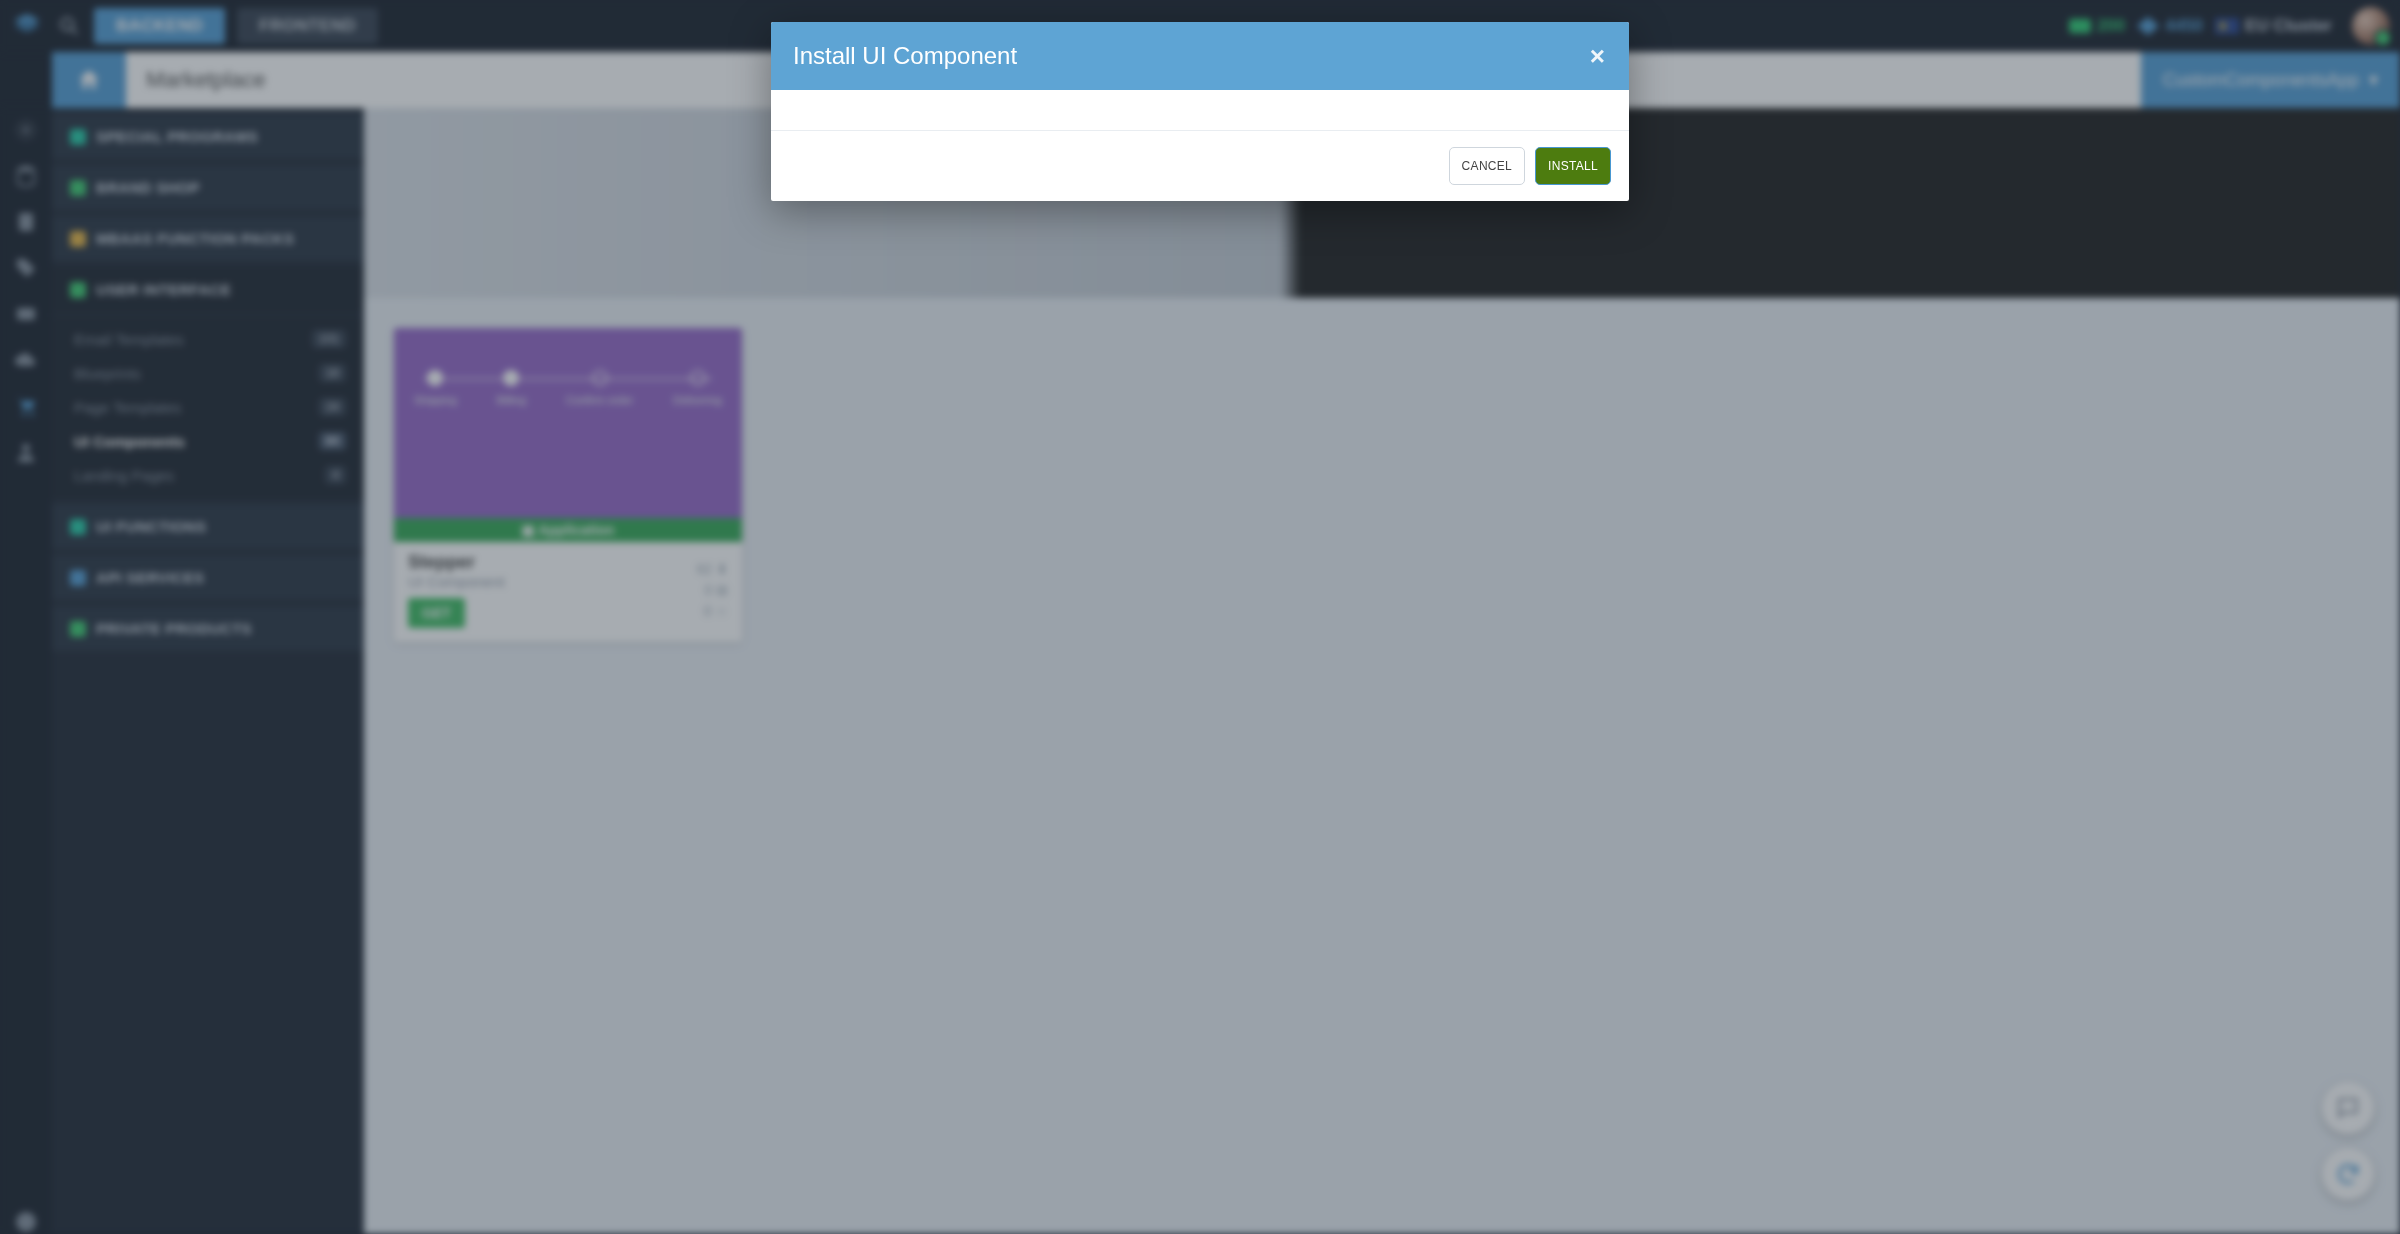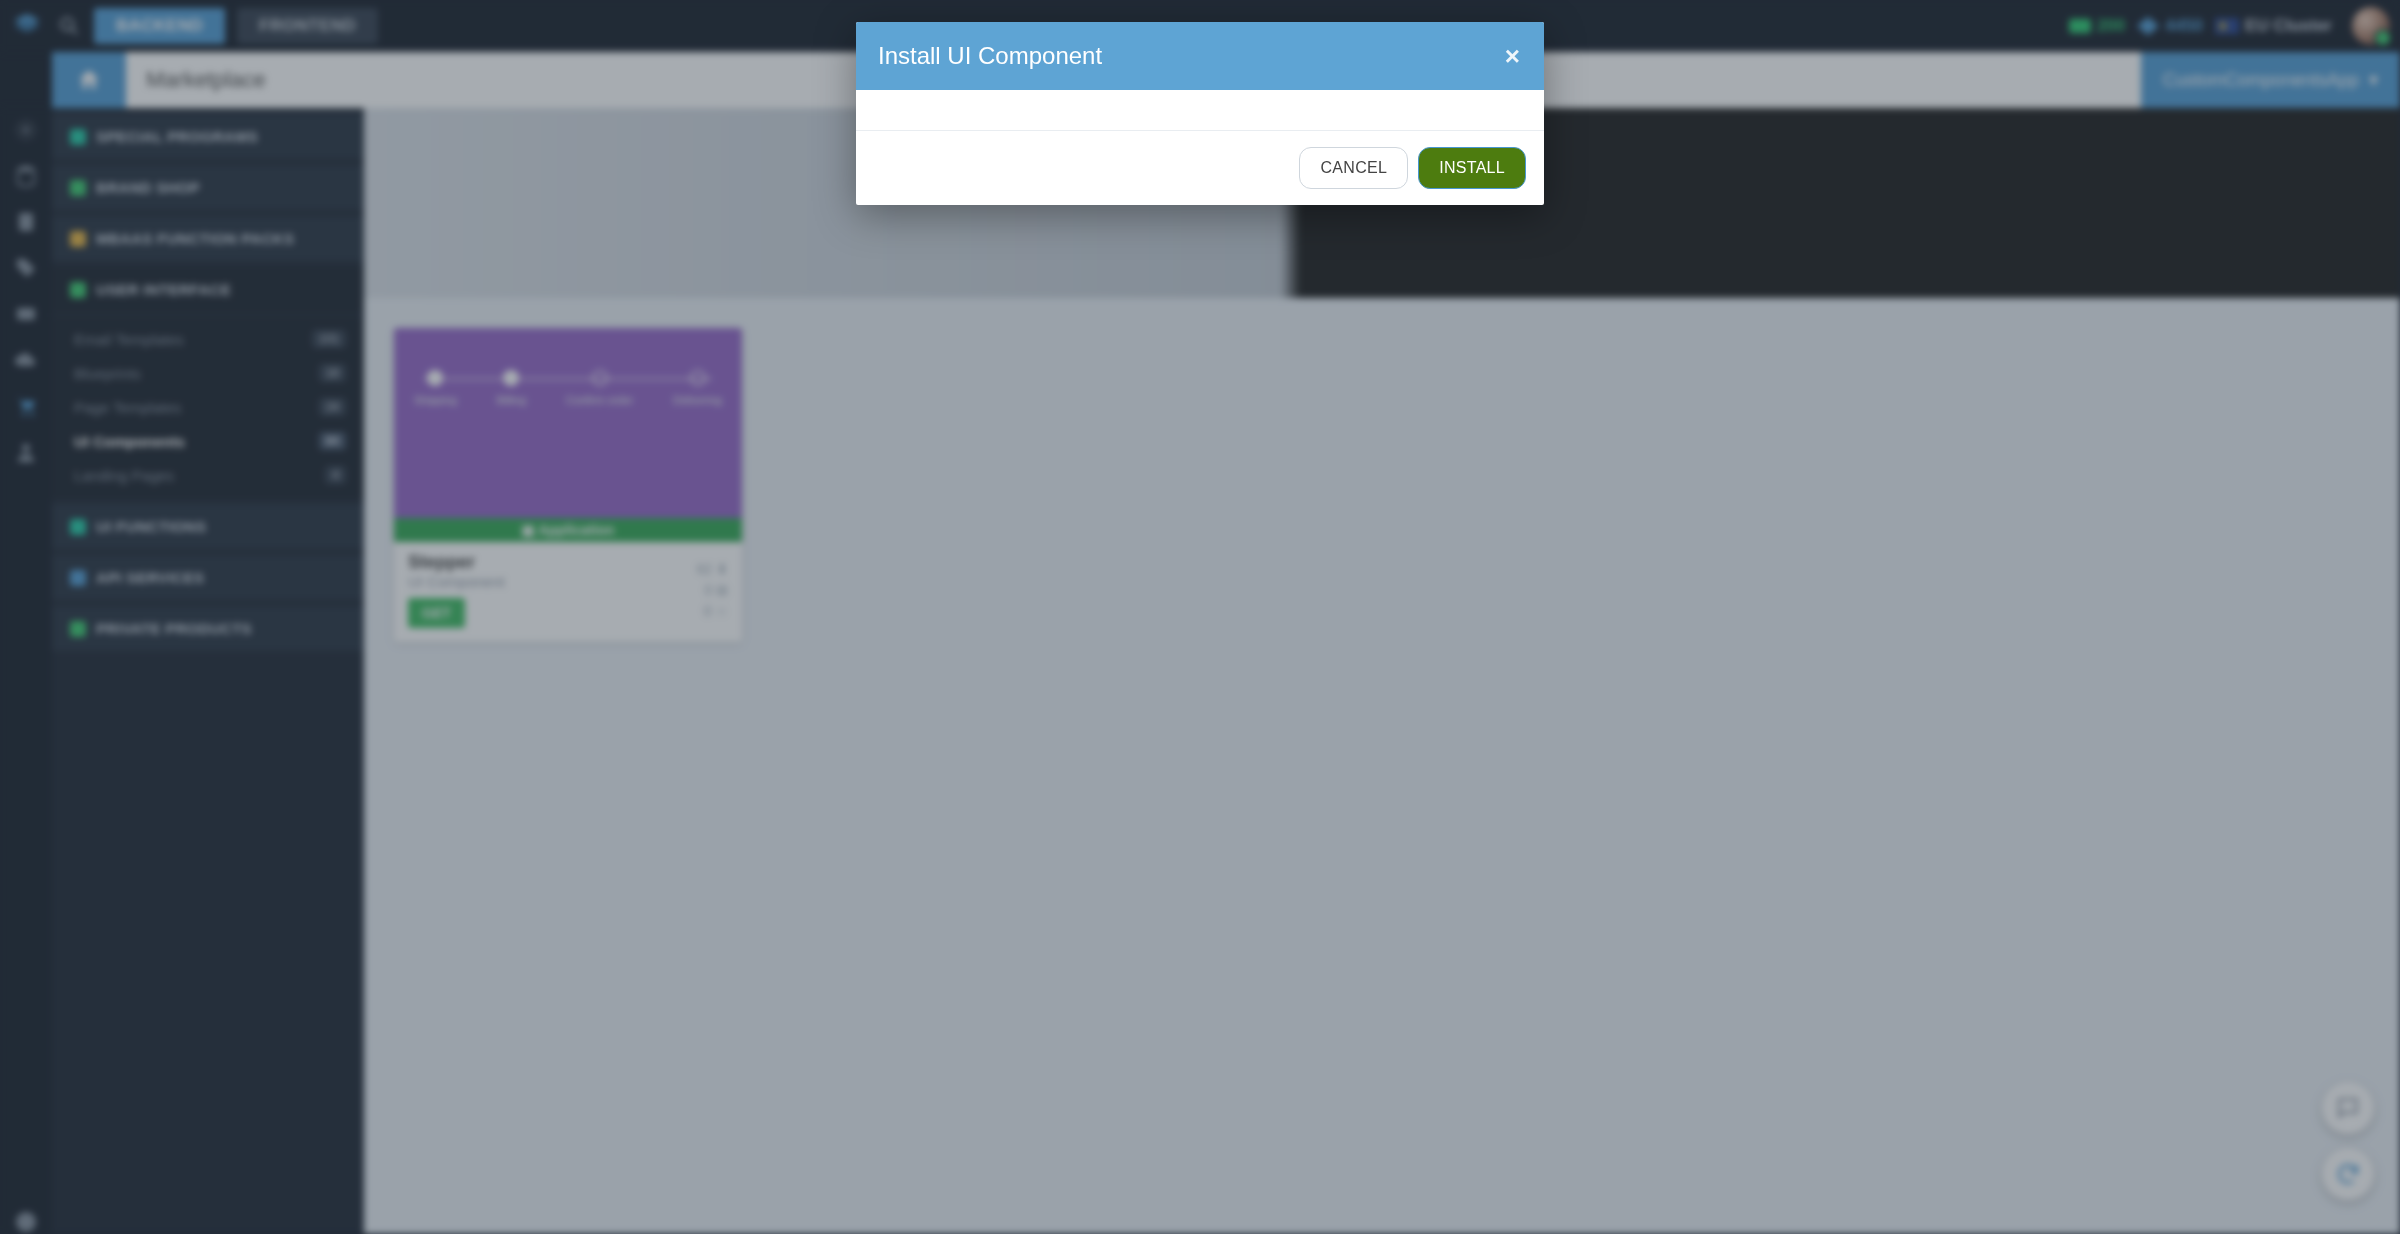--- a/index.html
+++ b/index.html
@@ -138,21 +138,21 @@
   .fab.sync { bottom:34px; color:#4897d1; }
 
   
   .overlay {
     position:absolute; inset:0;
     background:rgba(60,70,82,.45);
     display:flex; align-items:flex-start; justify-content:center;
     padding-top:22px;
   }
   .modal {
-    width: 688px;
+    width: 858px;
     background:#fff;
     border-radius:2px;
     box-shadow:0 10px 40px rgba(0,0,0,.35);
     overflow:hidden;
     font-size:18px; color:#333;
   }
   .modal-head {
     background:#5ea4d4;
     color:#fff;
     padding:20px 22px 20px 22px;
@@ -174,22 +174,22 @@
     font-size:18px; color:#333;
     cursor:pointer;
   }
   .caret { color:#b8c0c9; font-size:12px; }
   .modal-foot {
     border-top:1px solid #e9edf1;
     padding:16px 18px;
     display:flex; justify-content:flex-end; gap:10px;
   }
   .btn {
-    font-size:16px; font-weight:500;
-    padding:11px 20px; border-radius:12px;
+    font-size:12px; font-weight:500;
+    padding:11px 12px; border-radius:5px;
     cursor:pointer; letter-spacing:.3px;
   }
   .btn-secondary { background:#fff; border:1px solid #cfd6dd; color:#444; }
   .btn-primary   { background:#4d7c0f; border:1px solid #4897d1; color:#fff; }
 
   svg { display:block; }
 </style>
 </head>
 <body>
 

